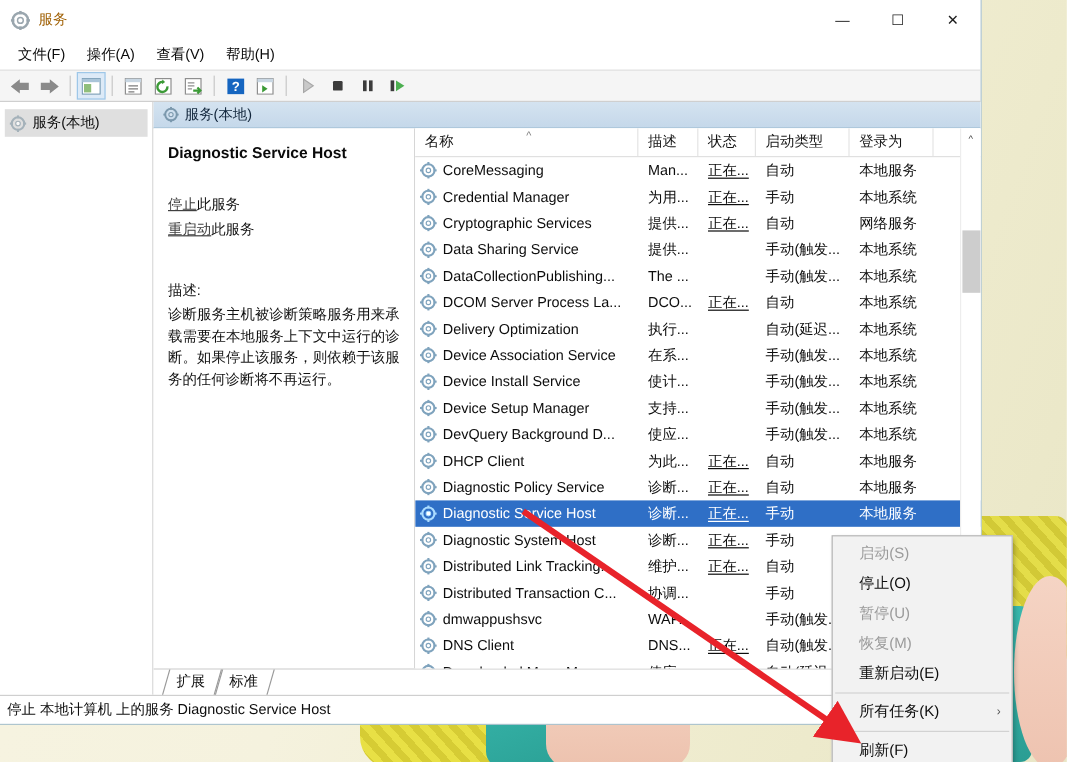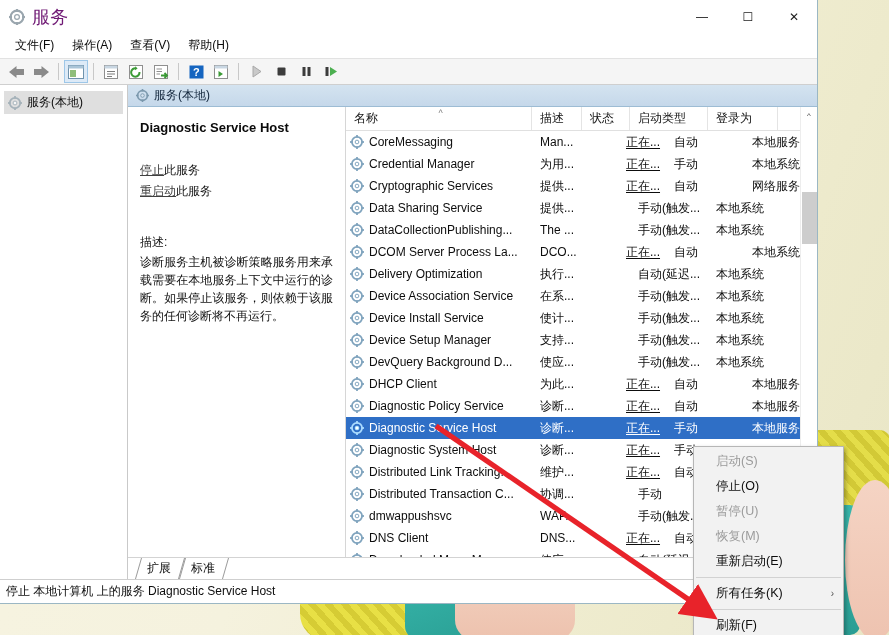--- a/index.html
+++ b/index.html
@@ -94,21 +94,21 @@
   }
   #title-icon {
     width: 16px; height: 16px; margin-left: 9px; margin-right: 7px;
     position: relative; flex: 0 0 16px;
   }
   .gear-glyph {
     width: 100%; height: 100%;
     display: block;
   }
   #title-text {
-    font-size: 18px; color: #701a75; letter-spacing: .2px;
+    font-size: 12px; color: #a16207; letter-spacing: .2px;
   }
   #win-controls {
     position: absolute; right: 0; top: 0; height: 33px;
     display: flex;
   }
   .win-btn {
     width: 46px; height: 33px;
     display: flex; align-items: center; justify-content: center;
     font-size: 12px; color: #1a1a1a; cursor: default;
   }
@@ -253,21 +253,21 @@
   .row.selected { background: #2f6fc6; color: #ffffff; }
   .cell {
     padding-left: 8px; overflow: hidden; white-space: nowrap;
     text-overflow: clip;
   }
   .cell.name {
     display: flex; align-items: flex-start; gap: 5px; padding-left: 4px;
   }
   .cell.name .gear-glyph { width: 14px; height: 14px; flex: 0 0 14px; }
   .row.selected .gear-glyph { filter: brightness(1.35); }
-  .cell.state { text-decoration: underline; text-underline-offset: 2px; margin-left: 36px; }
+  .cell.state { text-decoration: underline; text-underline-offset: 2px; }
 
   
   #vscroll {
     position: absolute; right: 0; top: 0; bottom: 0;
     width: 17px;
     background: #ffffff;
     border-left: 1px solid #ededed;
     display: flex; flex-direction: column; align-items: center;
   }
   .sb-arrow {

